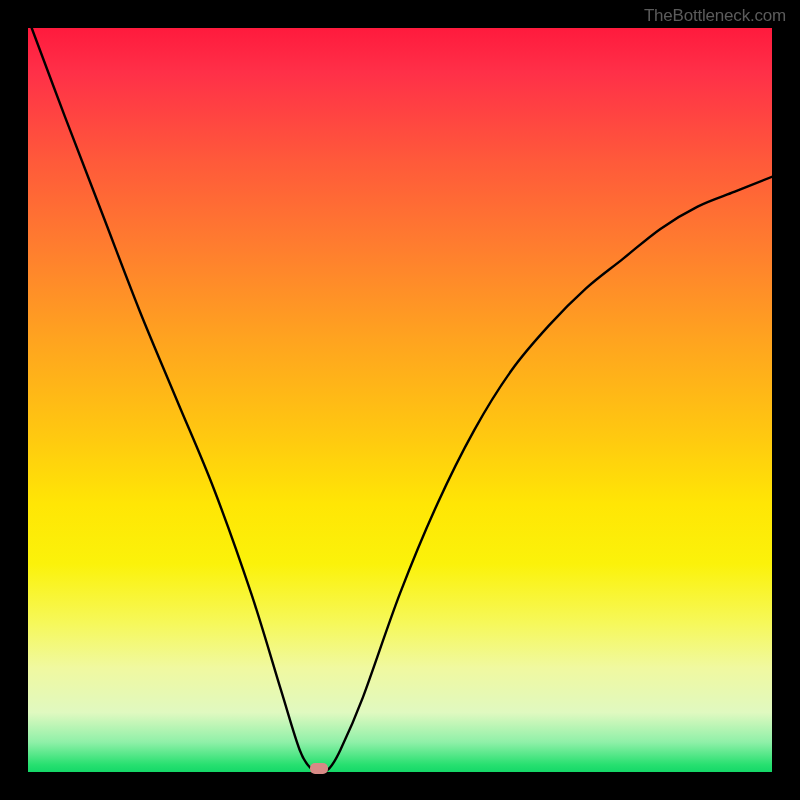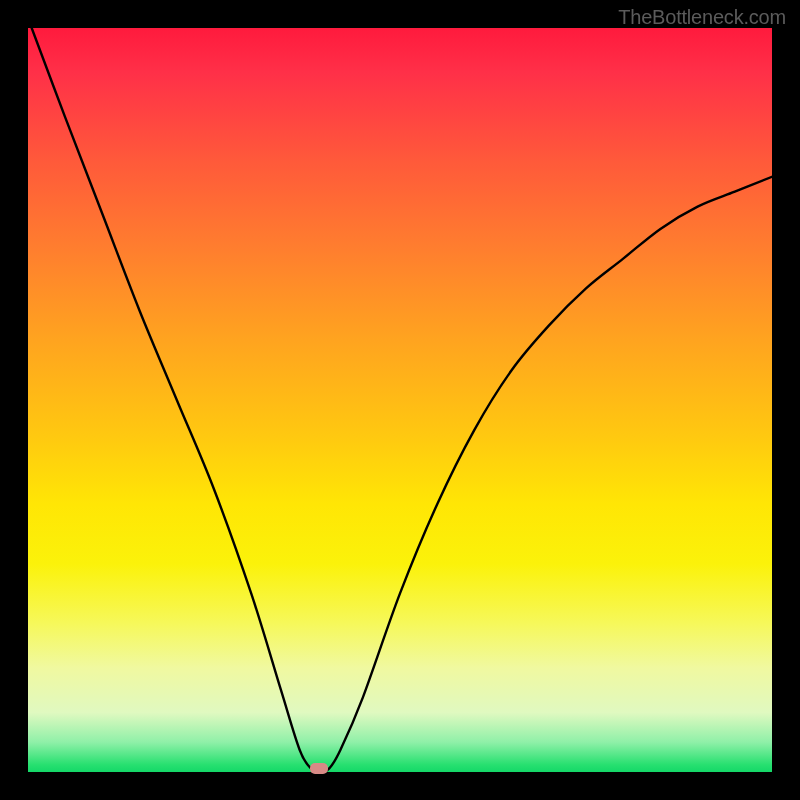--- a/index.html
+++ b/index.html
@@ -25,21 +25,21 @@
       #8ff0a8 96%,
       #28e070 99%,
       #14d868 100%
     );
   }
   .watermark {
     position: absolute;
     top: 6px;
     right: 14px;
     font-family: Arial, Helvetica, sans-serif;
-    font-size: 20px;
+    font-size: 17px;
     color: #5b5b5b;
     letter-spacing: -0.2px;
   }
   .svg-layer {
     position: absolute;
     left: 0; top: 0;
     width: 744px; height: 744px;
   }
   .marker {
     position: absolute;

